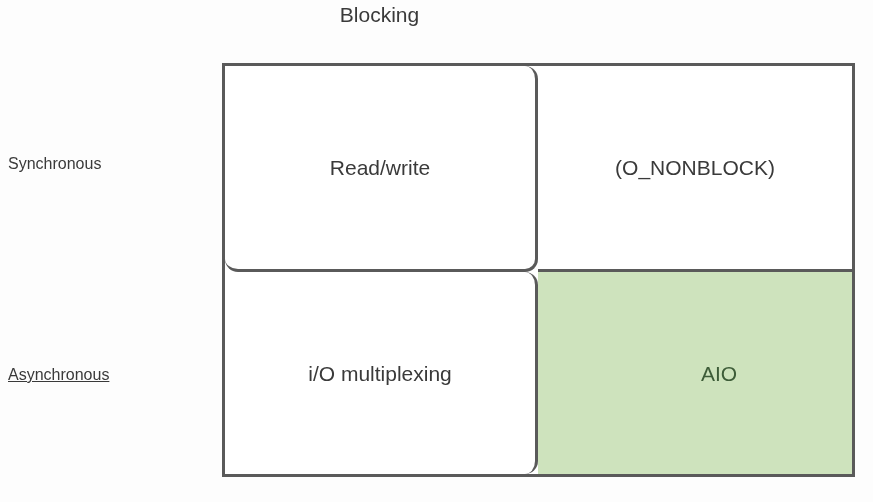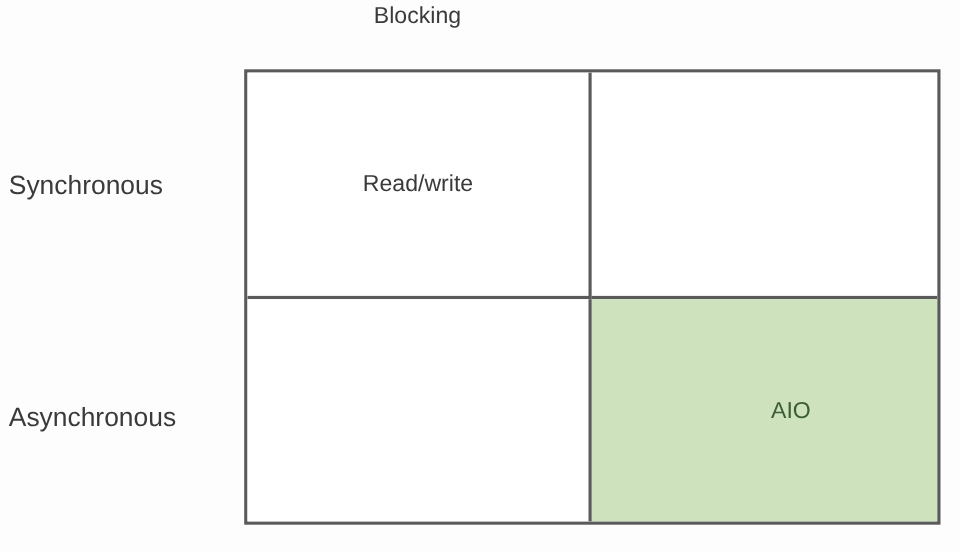--- a/index.html
+++ b/index.html
@@ -20,27 +20,27 @@
     text-align: center;
     font-size: 21px;
     font-weight: 400;
     color: var(--text, #3a3a3a);
   }
   .col-header.blocking { left: 222px; width: 315px; top: 3px; }
   .col-header.nonblocking { left: 537px; width: 318px; top: 0px; }
   .row-header {
     position: absolute;
     left: 8px;
-    font-size: 24px;
+    font-size: 16px;
     color: var(--text, #3a3a3a);
     white-space: nowrap;
     text-align: right;
   }
   .row-header.sync { top: 155px; }
-  .row-header.async { top: 366px; }
+  .row-header.async { top: 366px; text-decoration: underline; }
   .matrix {
     position: absolute;
     left: 222px;
     top: 63px;
     width: 633px;
     height: 414px;
     box-sizing: border-box;
     border: 3px solid var(--border, #5a5a5a);
     display: grid;
     grid-template-columns: 313px 1fr;
@@ -50,21 +50,21 @@
   .cell {
     display: flex;
     align-items: center;
     justify-content: center;
     text-align: center;
     font-size: 21px;
     line-height: 27px;
     box-sizing: border-box;
     background: #ffffff;
   }
-  .cell.b-right { border-right: 3px solid var(--border, #5a5a5a); }
+  .cell.b-right { border-right: 3px solid var(--border, #5a5a5a); border-radius: 13px; }
   .cell.b-bottom { border-bottom: 3px solid var(--border, #5a5a5a); }
   .cell.highlight {
     background: var(--highlight-bg, #cee3bd);
     color: var(--highlight-text, #3d5c38);
     padding-left: 48px;
   }
   .line { display: block; }
   .line:empty { display: none; }
 </style>
 </head>
@@ -83,25 +83,27 @@
 
     <div class="cell b-right b-bottom">
       <div class="cell-text">
         <span class="line">Read/write</span>
 
       </div>
     </div>
 
     <div class="cell b-bottom">
       <div class="cell-text">
+        <span class="line">(O_NONBLOCK)</span>
       </div>
     </div>
 
     <div class="cell b-right">
       <div class="cell-text">
+        <span class="line">i/O multiplexing</span>
       </div>
     </div>
 
     <div class="cell highlight">
       <div class="cell-text">
         <span class="line">AIO</span>
 
       </div>
     </div>
 

